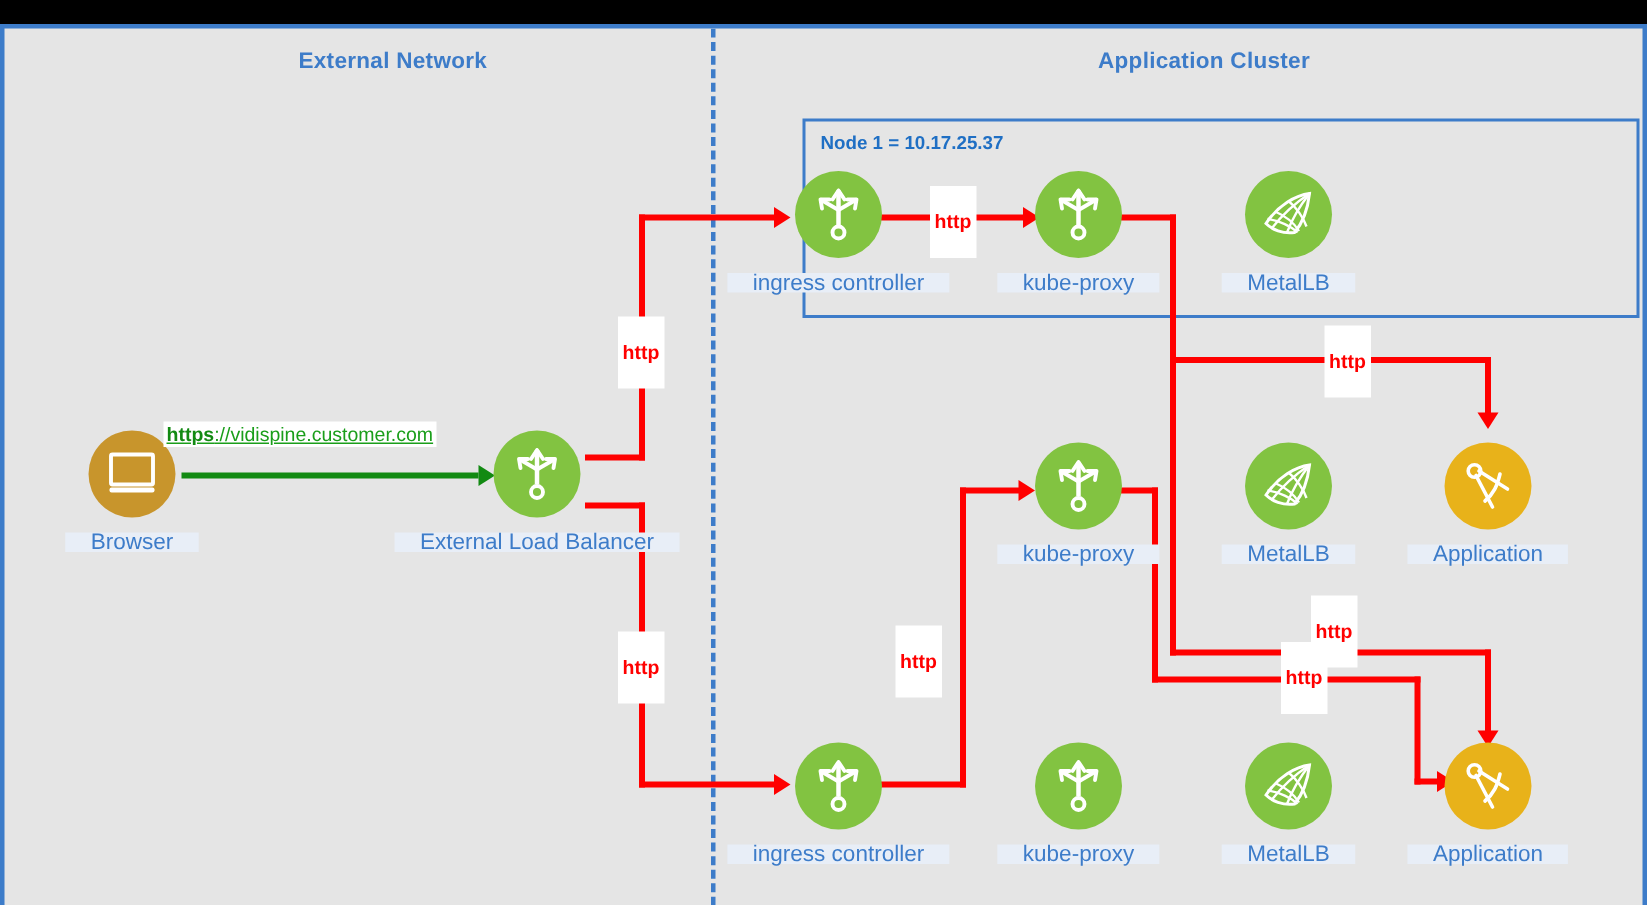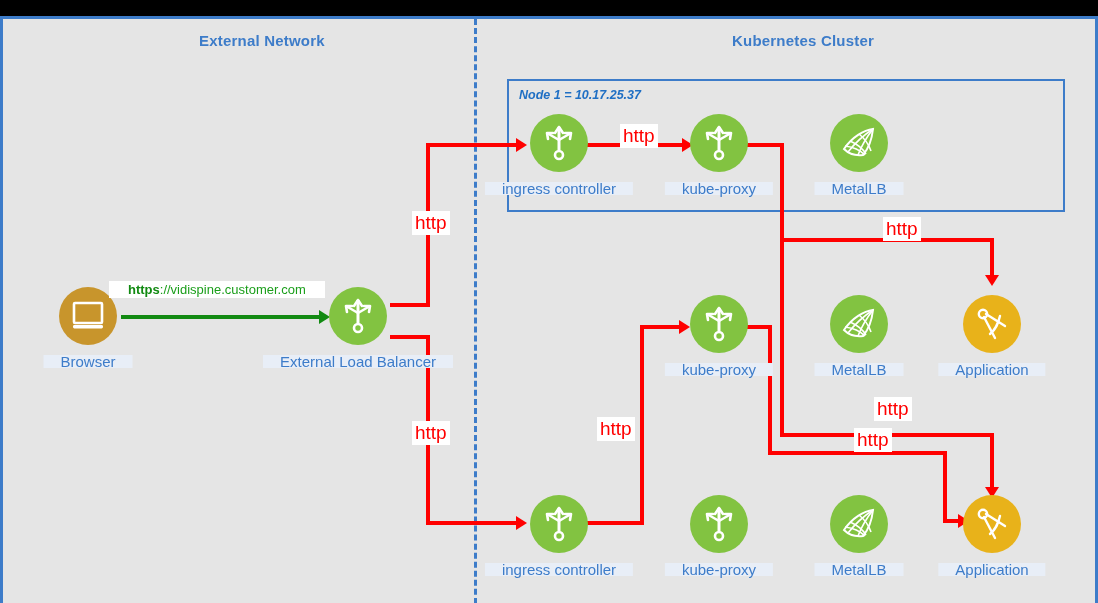--- a/index.html
+++ b/index.html
@@ -102,48 +102,49 @@
   }
   .arrow.right.green-arrow {
     border-left-color: #128a12;
   }
 
   
   .edge-label {
     position: absolute;
     background: #ffffff;
     color: #ff0000;
-    font-size: 19px;
-    font-weight: normal;
-    padding: 4px 3px;
+    font-size: 13px;
+    font-weight: bold;
+    padding: 16px 3px;
     line-height: 16px;
     white-space: nowrap;
   }
   .url-label {
     position: absolute;
     background: #ffffff;
     color: #1a9e1a;
     font-size: 13px;
-    padding: 0px 19px;
+    padding: 0px 2px;
     line-height: 17px;
     white-space: nowrap;
+    text-decoration: underline;
   }
   .url-label b { color: #128a12; font-weight: bold; }
 </style>
 </head>
 <body>
 
 <div id="canvas">
 
   <div class="section-title" style="left:196px; top:13px;">External Network</div>
-  <div class="section-title" style="left:729px; top:13px;">Kubernetes Cluster</div>
+  <div class="section-title" style="left:729px; top:13px;">Application Cluster</div>
 
   <div class="divider"></div>
 
-  <div class="node-box" style="left:504px; top:60px; width:558px; height:133px;font-style:italic;">
+  <div class="node-box" style="left:532px; top:60px; width:558px; height:133px;">
     <div class="node-label">Node 1 = 10.17.25.37</div>
   </div>
 
   <div class="seg green-line" style="left:118px; top:296px; width:198px; height:4px;"></div>
   <div class="arrow right green-arrow" style="left:316px; top:291px;"></div>
 
   <div class="seg" style="left:387px; top:284px; width:40px; height:4px;"></div>
   <div class="seg" style="left:423px; top:124px; width:4px; height:164px;"></div>
   <div class="seg" style="left:423px; top:124px; width:94px; height:4px;"></div>
   <div class="arrow right" style="left:513px; top:119px;"></div>

